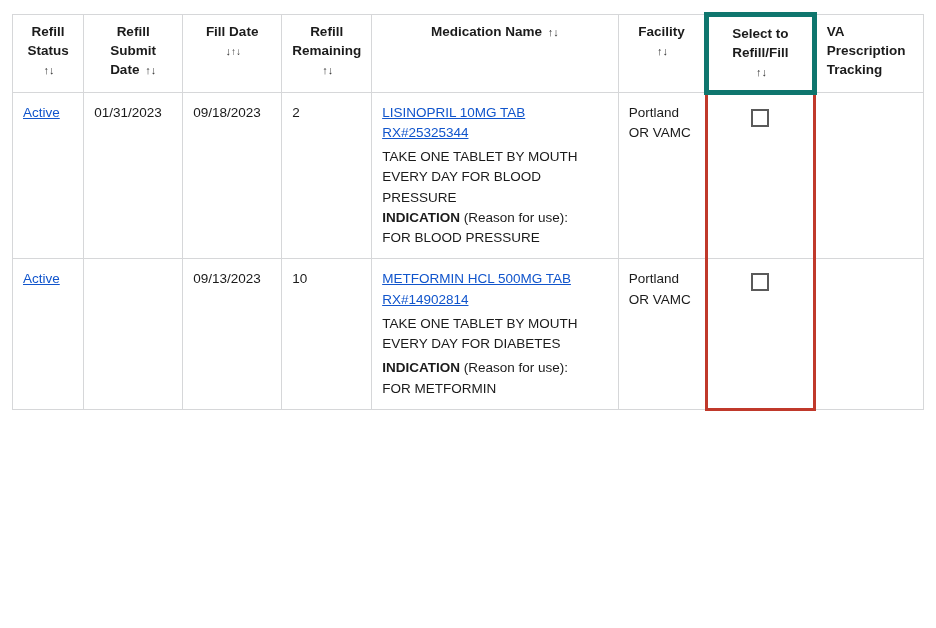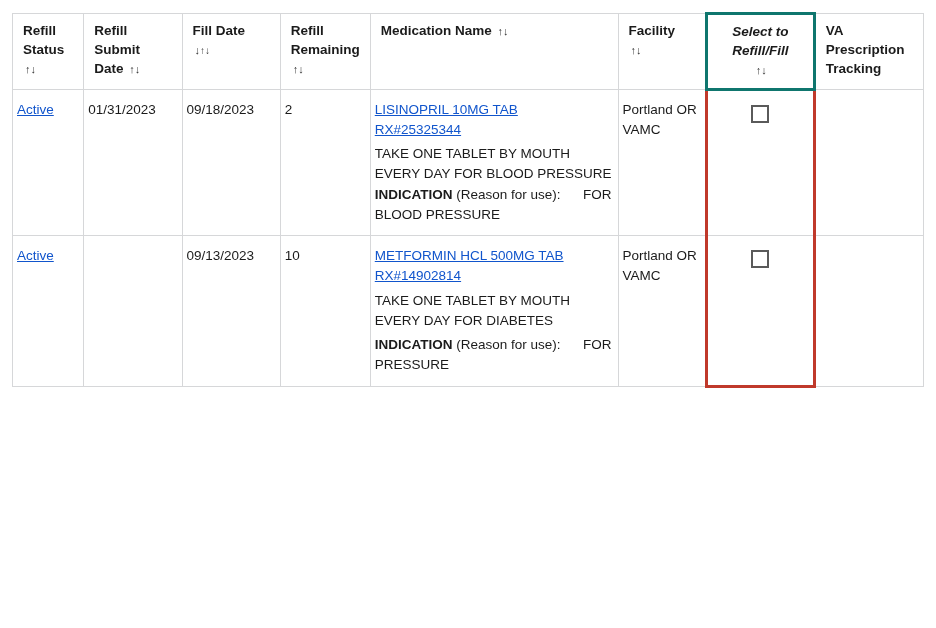--- a/index.html
+++ b/index.html
@@ -24,31 +24,31 @@
       border: 1px solid #d6d7d9;
     }
 
     thead tr {
       background: #fff;
     }
 
     th {
       border: 1px solid #d6d7d9;
       padding: 8px 10px;
-      text-align: left;
+      text-align: center;
       font-weight: 700;
       font-size: 13.5px;
       vertical-align: top;
       background: #fff;
       line-height: 1.4;
     }
 
     td {
       border: 1px solid #d6d7d9;
-      padding: 10px 4px;
+      padding: 10px 10px;
       vertical-align: top;
       font-size: 13.5px;
       line-height: 1.5;
     }
 
     .sort-icon {
       display: inline-block;
       font-size: 11px;
       color: #333;
       margin-left: 2px;
@@ -147,21 +147,21 @@
           <span class="sort-icon">↑↓</span>
         </th>
         <th class="col-medication-name">
           <span>Medication Name</span>
           <span class="sort-icon">↑↓</span>
         </th>
         <th class="col-facility">
           <span>Facility</span><br>
           <span class="sort-icon">↑↓</span>
         </th>
-        <th class="col-select-refill th-select-refill" style="border: 3px solid #0f766e; font-style: italic;">
+        <th class="col-select-refill th-select-refill" style="border: 5px solid #0f766e;">
           <span>Select to Refill/Fill</span><br>
           <span class="sort-icon">↑↓</span>
         </th>
         <th class="col-va-tracking col-va-tracking-th">
           <span>VA Prescription Tracking</span>
         </th>
       </tr>
     </thead>
     <tbody>
 
@@ -220,21 +220,21 @@
         <td class="col-medication-name">
           <div>
             <a class="med-link">METFORMIN HCL 500MG TAB</a><br>
             <a class="med-link">RX#14902814</a>
           </div>
           <div style="margin-top:4px;">TAKE ONE TABLET BY MOUTH EVERY DAY FOR DIABETES</div>
           <div style="margin-top:4px;">
             <span class="indication-bold">INDICATION</span>
             <span>(Reason for use):</span>
             &nbsp;&nbsp;&nbsp;&nbsp;
-            <span>FOR PRESSURE</span>
+            <span>FOR METFORMIN</span>
           </div>
         </td>
         <td class="col-facility">
           <span>Portland OR VAMC</span>
         </td>
         <td class="col-select-refill-cell" style="border-left: 3px solid #c0392b; border-right: 3px solid #c0392b; border-bottom: 3px solid #c0392b; text-align:center;">
           <div class="checkbox-cell">
             <input type="checkbox" class="refill-checkbox" style="">
           </div>
         </td>

